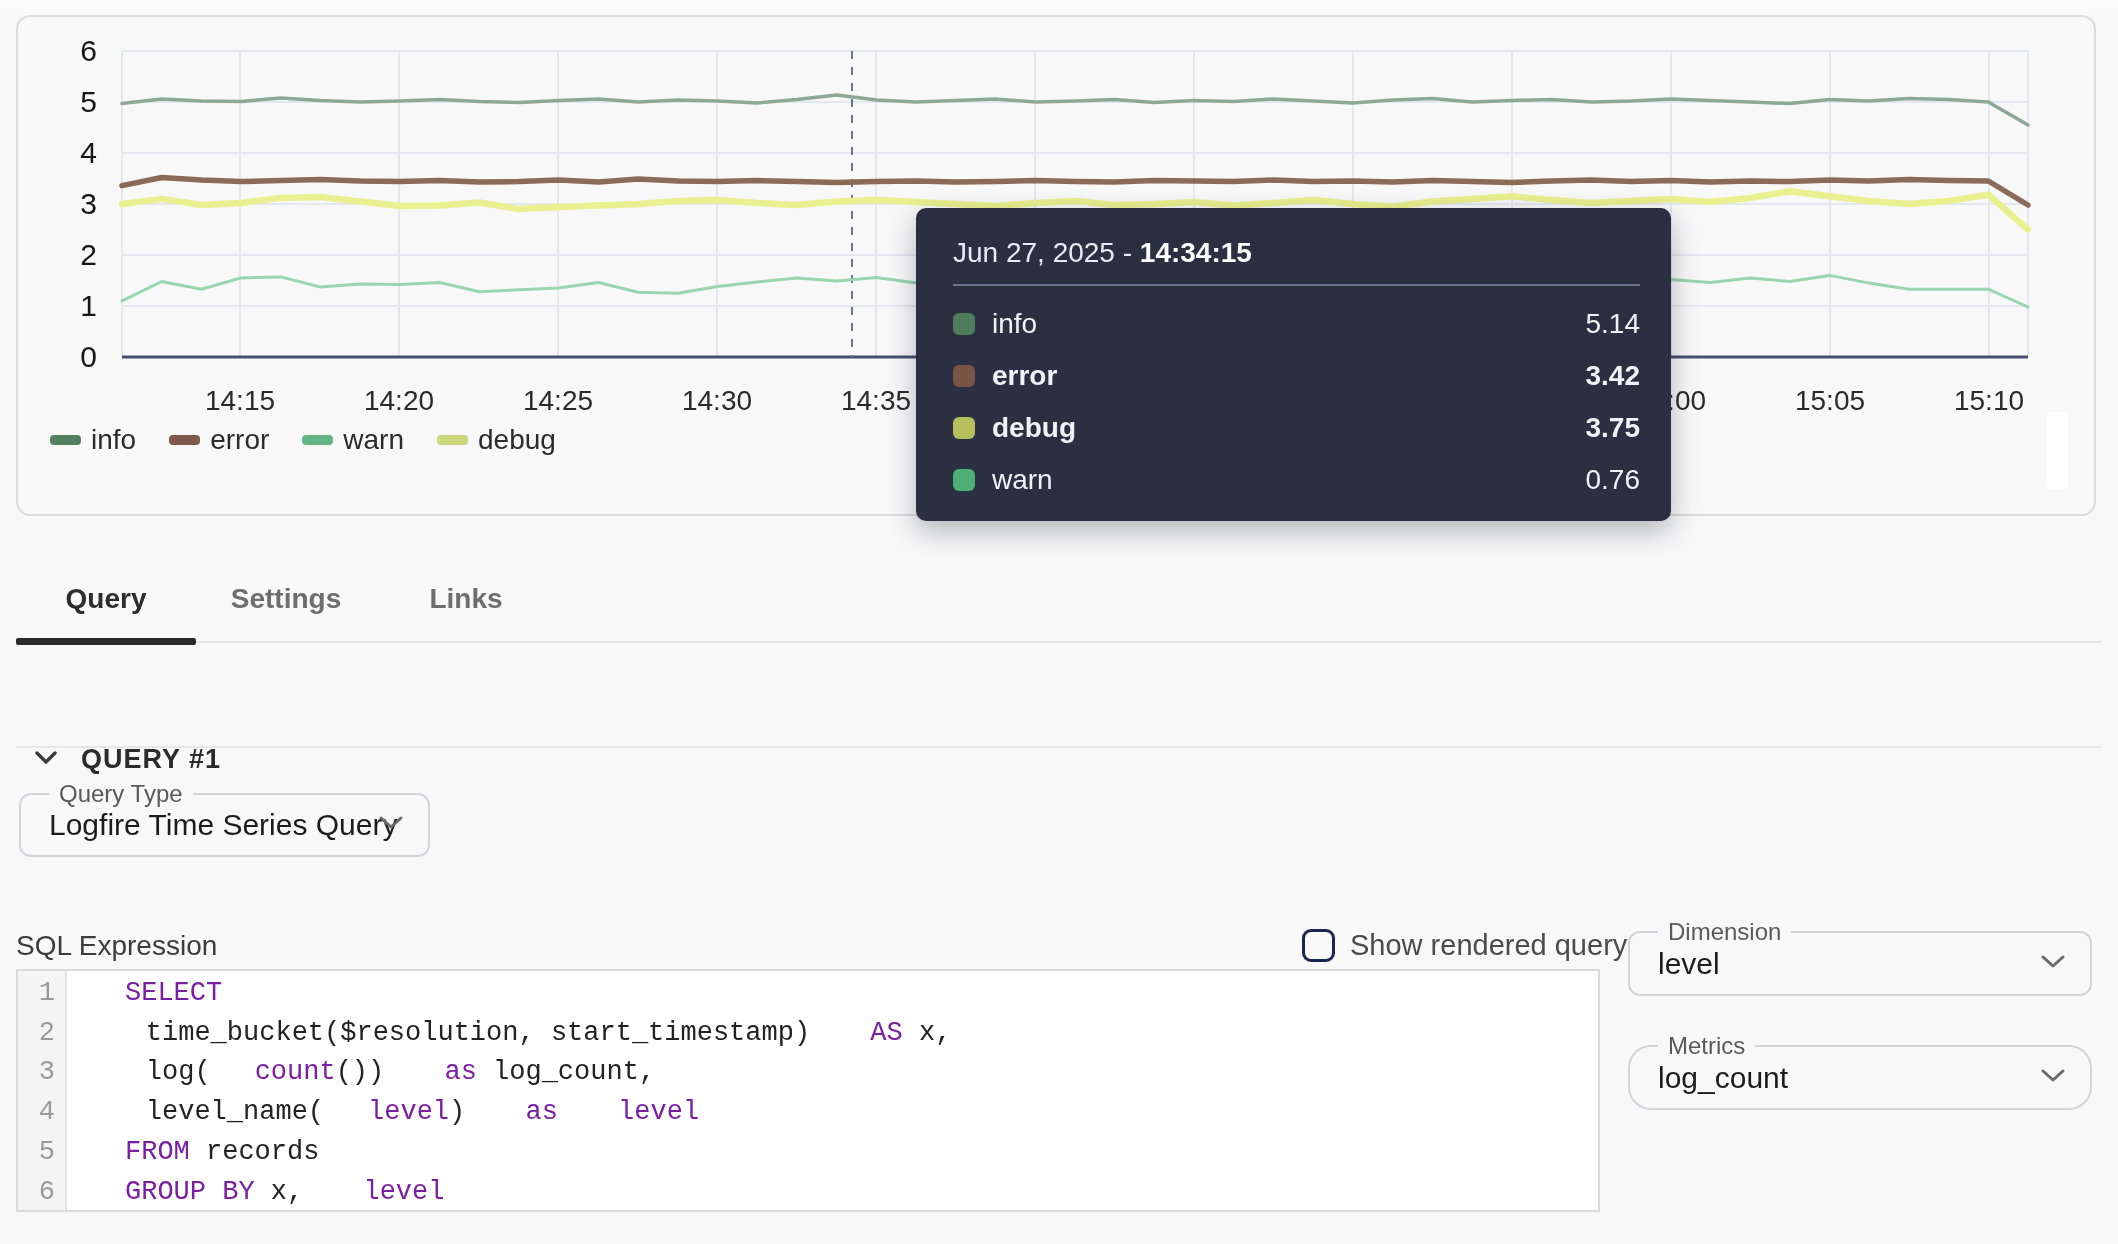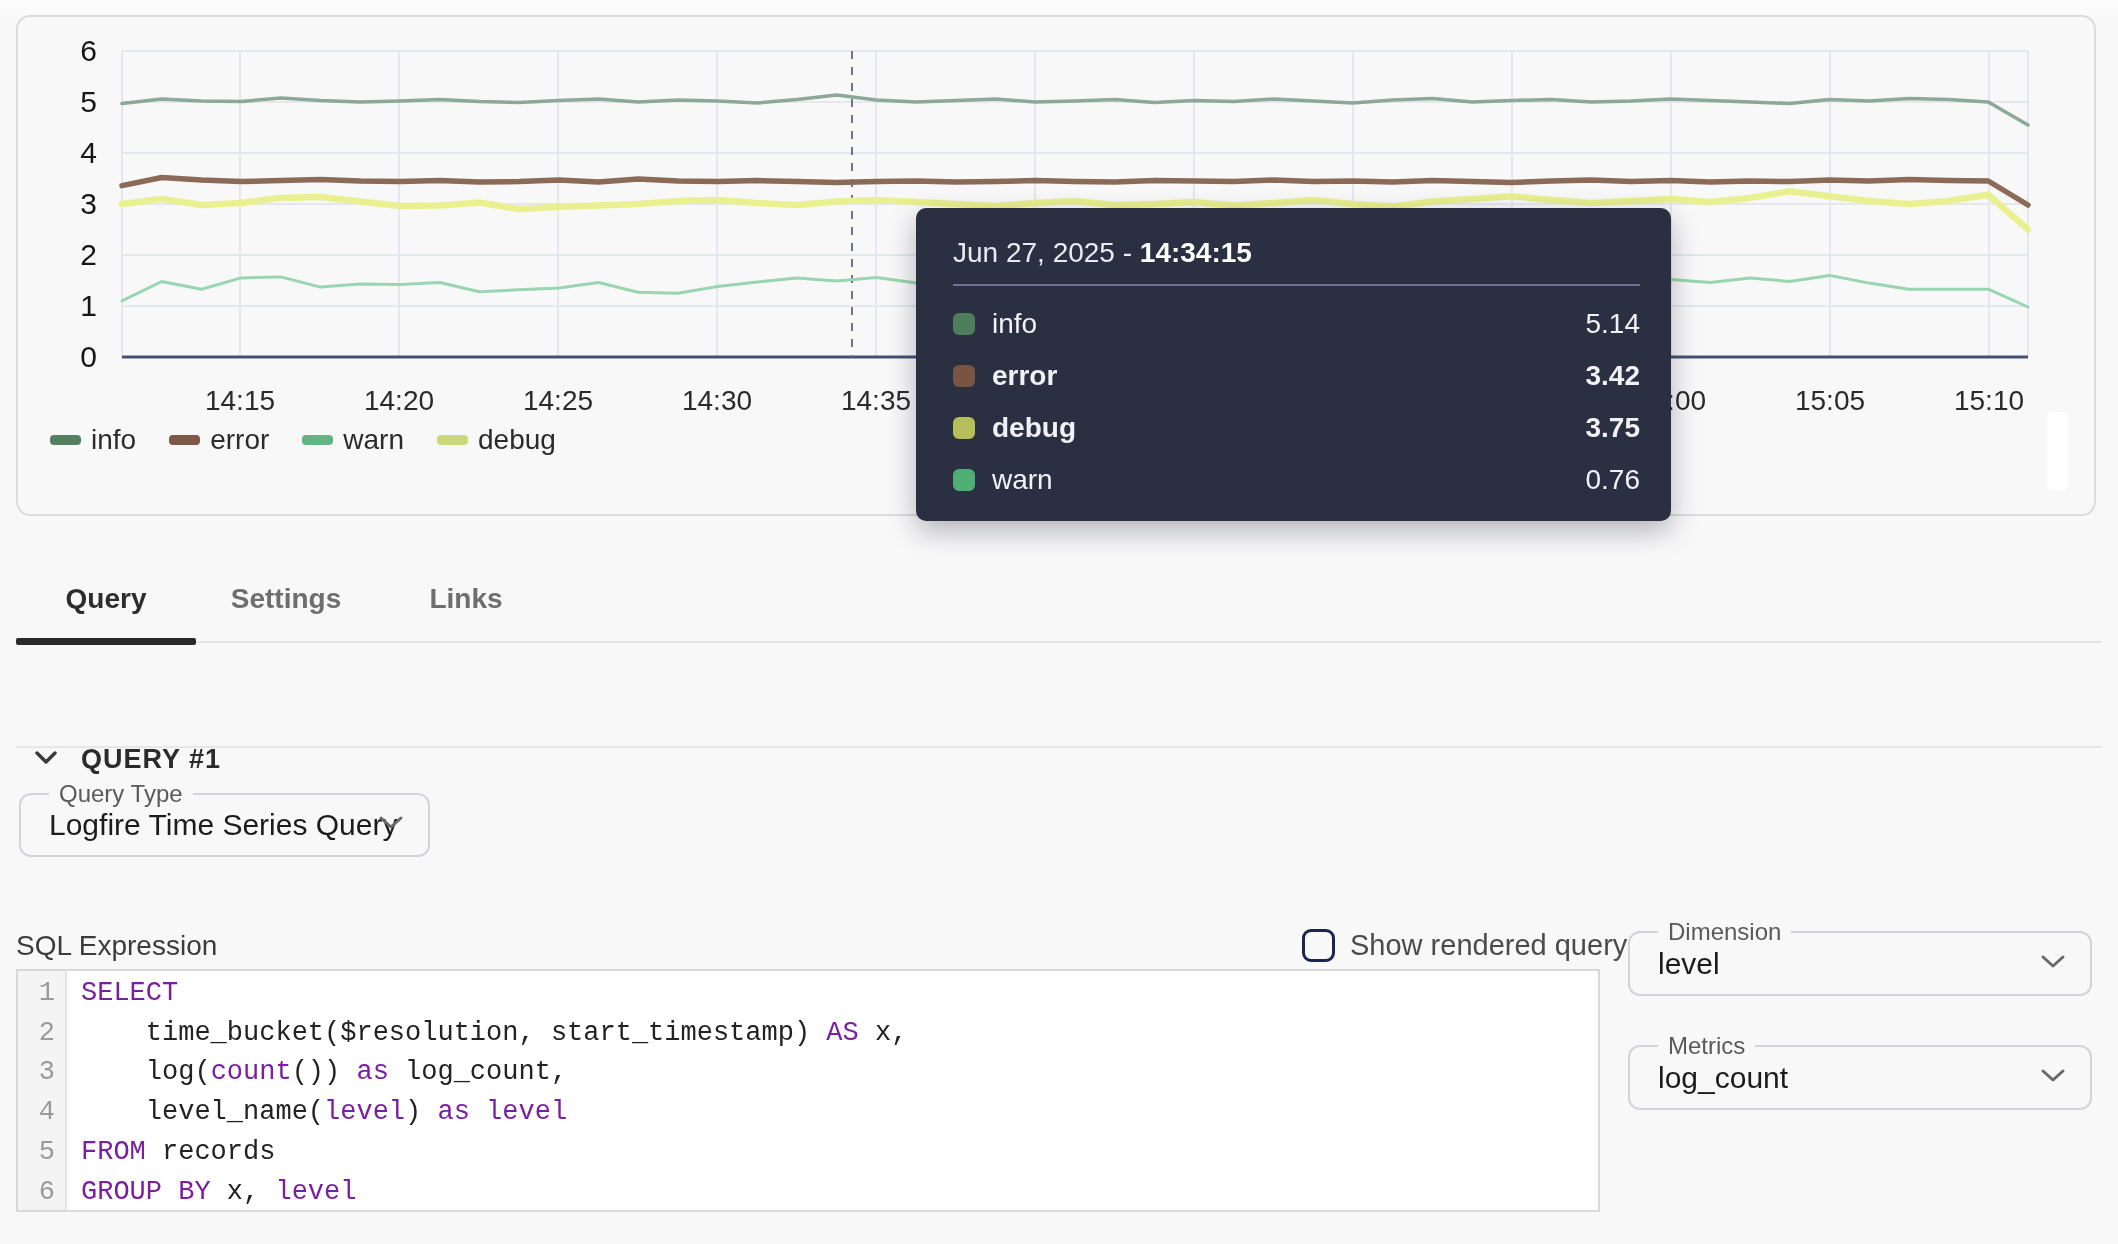--- a/index.html
+++ b/index.html
@@ -51,29 +51,29 @@
 
   #query-type-box{left:19px;top:793px;width:411px;height:64px;}
 
   
   #sql-label{left:16px;top:930px;font-size:28px;color:#3c3c3c;}
   #sql-editor{left:16px;top:969px;width:1584px;height:243px;background:#ffffff;border:2px solid #d9d9d9;
     box-sizing:border-box;display:flex;font-family:"Liberation Mono", monospace;font-size:27px;line-height:39.7px;}
   #sql-gutter{width:49px;background:#f4f4f4;border-right:2px solid #e2e2e2;color:#9a9a9a;
     text-align:right;padding:3px 10px 0 0;box-sizing:border-box;flex:none;}
   #sql-code{padding:3px 0 0 14px;color:#222222;white-space:pre;}
-  .k{color:#7b1fa2;}
+  .k{color:#7b1fa2;margin-left:44px;}
 
   
   #show-rendered{left:1302px;top:929px;display:flex;align-items:center;gap:15px;z-index:2;}
   #show-rendered-box{width:33px;height:33px;border:3px solid #1b2452;border-radius:9px;background:#f8f8f9;
     box-sizing:border-box;cursor:pointer;flex:none;}
   #show-rendered-label{font-size:29px;color:#4b4b4b;white-space:nowrap;}
   #dimension-box{left:1628px;top:931px;width:464px;height:65px;}
-  #metrics-box{left:1628px;top:1045px;width:464px;height:65px;}
+  #metrics-box{left:1628px;top:1045px;width:464px;height:65px;border-radius:23px;}
 </style>
 </head>
 <body>
 
 <div id="stage">
 
   <div class="abs" id="top-strip"></div>
 
   <div class="abs" id="chart-card"></div>
   <svg class="abs" id="chart-svg" width="2118" height="520" viewBox="0 0 2118 520">

